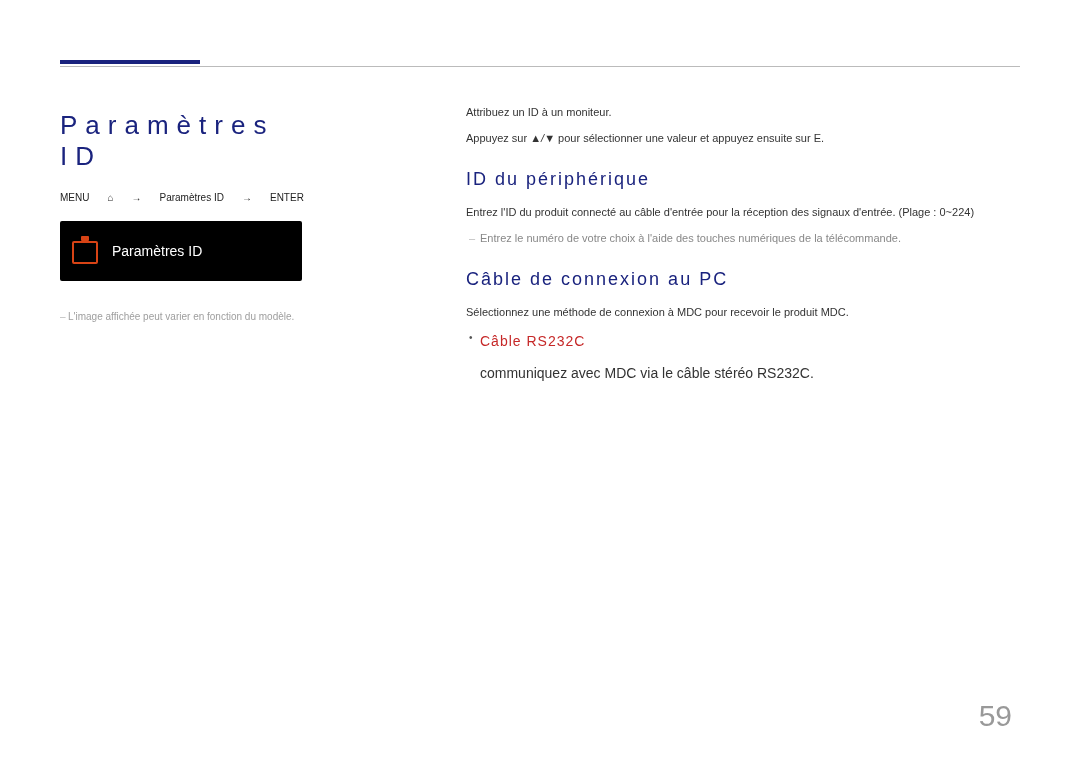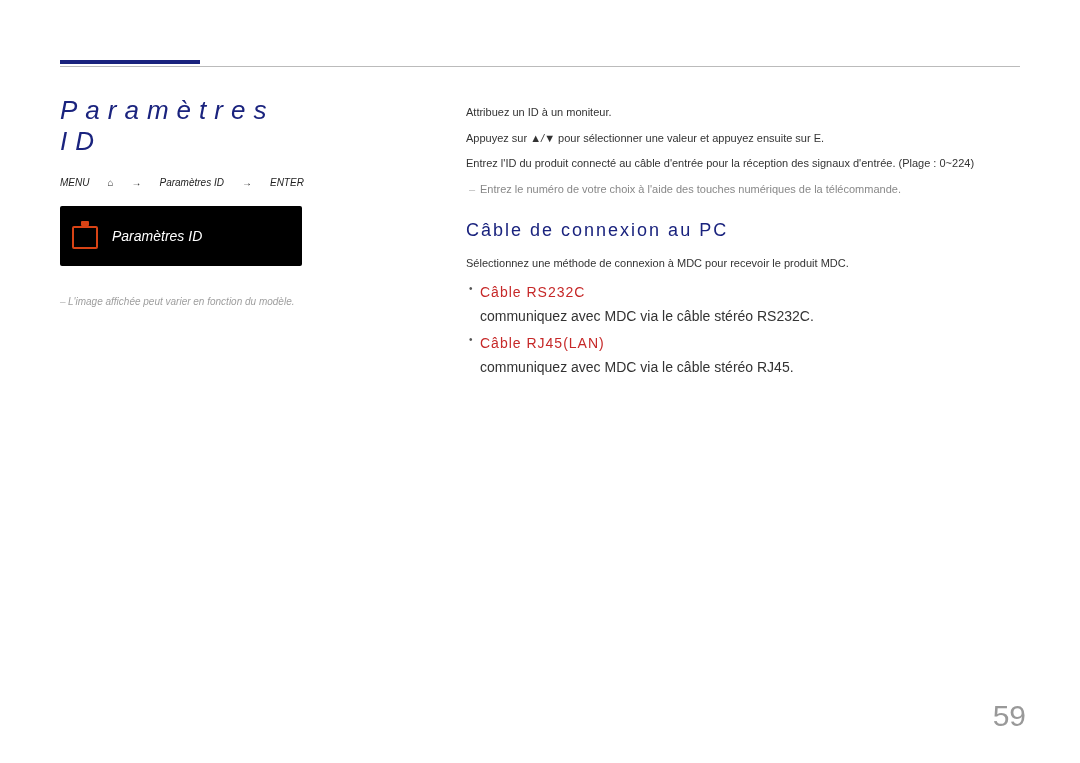--- a/index.html
+++ b/index.html
@@ -24,23 +24,22 @@
     position: absolute;
     top: 66px;
     left: 60px;
     right: 60px;
     height: 1px;
     background: #bbb;
   }
   .left-col {
     position: absolute;
     left: 60px;
-    top: 95px;
+    top: 110px;
     width: 260px;
-    font-style: italic;
   }
   .right-col {
     position: absolute;
     left: 466px;
     top: 104px;
     width: 560px;
   }
   .page-title {
     font-size: 26px;
     color: #1a237e;
@@ -107,24 +106,24 @@
   }
   .bullet::before { content:"–"; position:absolute; left:3px; top:0; color:#bbb;}
   .opt {
     font-size: 14px;
     margin-top: 4px;
     padding-left: 14px;
     position: relative;
   }
   .opt::before { content:"•"; position:absolute; left:3px; top:0; color:#555; font-size:10px;}
   .opt-label { color: #c62828; font-weight: 500; letter-spacing: 1px; }
-  .opt-desc { color: #333; display:block; margin-top:2px; }
+  .opt-desc { color: #333; display:block; margin-top:10px; }
   .pagenum {
     position: absolute;
-    right: 54px;
+    right: 68px;
     bottom: 30px;
     font-size: 30px;
     color: #999;
     font-weight: 300;
   }
   .kbd { font-style: italic; }
 </style>
 </head>
 <body>
 
@@ -150,29 +149,26 @@
   </div>
   <div class="note">L'image affichée peut varier en fonction du modèle.</div>
 </div>
 
 <div class="right-col rbody">
   <p>Attribuez un ID à un moniteur.</p>
   <p>
     <span>Appuyez sur </span><span class="kbd">▲/▼</span><span> pour sélectionner une valeur et appuyez ensuite sur </span><span>E</span><span>.</span>
   </p>
 
+  <div class="h2">ID du périphérique</div>
   <p>Entrez l'ID du produit connecté au câble d'entrée pour la réception des signaux d'entrée. (Plage : 0~224)</p>
   <p class="bullet">Entrez le numéro de votre choix à l'aide des touches numériques de la télécommande.</p>
 
   <div class="h2">Câble de connexion au PC</div>
   <p>Sélectionnez une méthode de connexion à MDC pour recevoir le produit MDC.</p>
 
   <div class="opt">
     <span class="opt-label">Câble RS232C</span>
     <span class="opt-desc">communiquez avec MDC via le câble stéréo RS232C.</span>
   </div>
-  <div class="opt">
-    <span class="opt-label">Câble RJ45(LAN)</span>
-    <span class="opt-desc">communiquez avec MDC via le câble stéréo RJ45.</span>
-  </div>
 </div>
 
 <div class="pagenum">59</div>
 
 </body></html>

